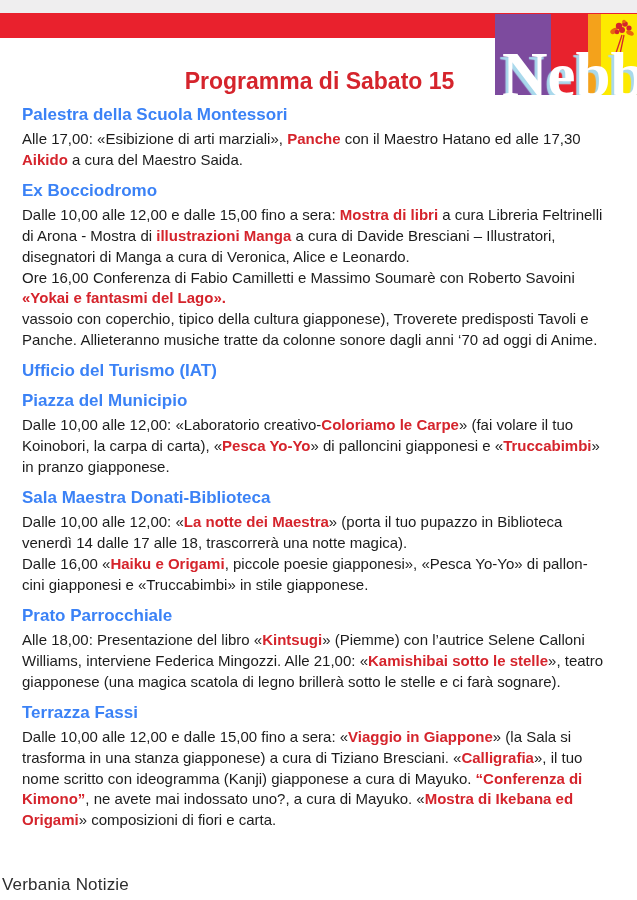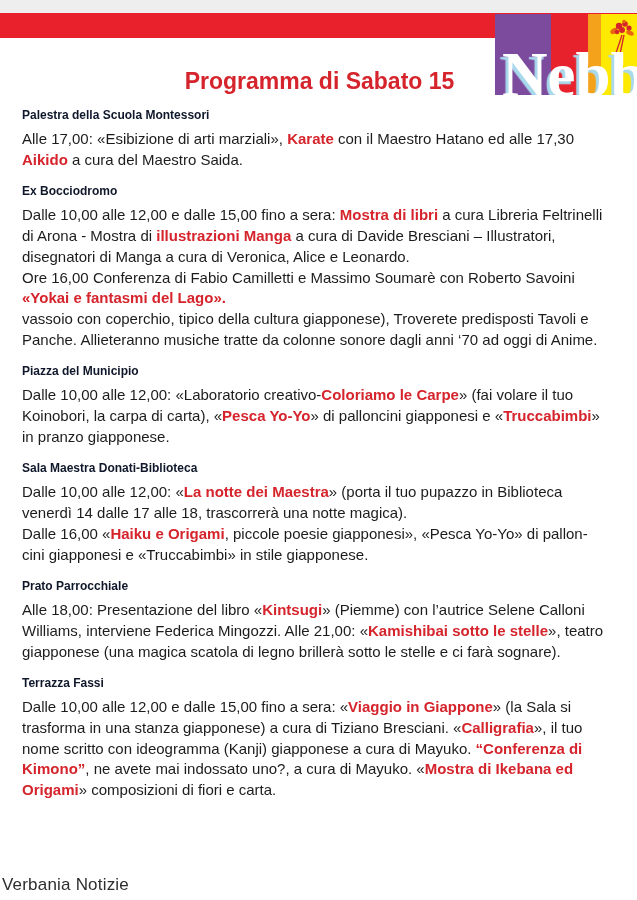--- a/index.html
+++ b/index.html
@@ -23,21 +23,21 @@
     text-shadow:-3px 3px 1px #a9d9ec;
     white-space:nowrap;letter-spacing:0px;
   }
   .flower{position:absolute;top:5px;right:1px;}
   .content{padding:0 20px 0 22px;}
   .title{
     margin:30px 0 0 0;text-align:center;
     font-size:23px;font-weight:bold;color:#d5242c;line-height:26px;
   }
   .section h2{
-    font-size:12px;font-weight:bold;margin:12px 0 5px 0;line-height:18px;color:#0f172a;
+    font-size:17px;font-weight:bold;margin:12px 0 5px 0;line-height:18px;color:#3b82f6;
   }
   .line{
     font-size:15px;line-height:20.7px;white-space:nowrap;color:#1c1c1c;
   }
   .line .red{color:#d5242c;font-weight:bold;}
   .footer{
     position:absolute;left:2px;top:875px;
     font-size:17px;font-weight:300;color:#2e2e2e;letter-spacing:0.2px;
   }
 </style>
@@ -68,34 +68,35 @@
     <circle cx="12" cy="35" r="1.6" fill="#d5242c"></circle>
   </svg>
   <span class="logo-text">Nebbi</span>
 </div>
 
 <div class="content">
   <div class="title">Programma di Sabato 15</div>
   <div id="sections">
       <div class="section">
         <h2>Palestra della Scuola Montessori</h2>
-        <div class="line"><span>Alle 17,00: «Esibizione di arti marziali», </span><span class="red">Karate</span><span> con il Maestro Hatano ed alle 17,30</span></div>
+        <div class="line"><span>Alle 17,00: «Esibizione di arti marziali», </span><span class="red">Panche</span><span> con il Maestro Hatano ed alle 17,30</span></div>
         <div class="line"><span class="red">Aikido</span><span> a cura del Maestro Saida.</span></div>
       </div>
       <div class="section">
         <h2>Ex Bocciodromo</h2>
         <div class="line"><span>Dalle 10,00 alle 12,00 e dalle 15,00 fino a sera: </span><span class="red">Mostra di libri</span><span> a cura Libreria Feltrinelli</span></div>
         <div class="line"><span>di Arona - Mostra di </span><span class="red">illustrazioni Manga</span><span> a cura di Davide Bresciani – Illustratori,</span></div>
         <div class="line"><span>disegnatori di Manga a cura di Veronica, Alice e Leonardo.</span></div>
         <div class="line"><span>Ore 16,00 Conferenza di Fabio Camilletti e Massimo Soumarè con Roberto Savoini</span></div>
         <div class="line"><span class="red">«Yokai e fantasmi del Lago».</span></div>
         <div class="line"><span>vassoio con coperchio, tipico della cultura giapponese), Troverete predisposti Tavoli e</span></div>
         <div class="line"><span>Panche. Allieteranno musiche tratte da colonne sonore dagli anni ‘70 ad oggi di Anime.</span></div>
       </div>
       <div class="section">
+        <h2>Ufficio del Turismo (IAT)</h2>
       </div>
       <div class="section">
         <h2>Piazza del Municipio</h2>
         <div class="line"><span>Dalle 10,00 alle 12,00: «Laboratorio creativo-</span><span class="red">Coloriamo le Carpe</span><span>» (fai volare il tuo</span></div>
         <div class="line"><span>Koinobori, la carpa di carta), «</span><span class="red">Pesca Yo-Yo</span><span>» di palloncini giapponesi e «</span><span class="red">Truccabimbi</span><span>»</span></div>
         <div class="line"><span>in pranzo giapponese.</span></div>
       </div>
       <div class="section">
         <h2>Sala Maestra Donati-Biblioteca</h2>
         <div class="line"><span>Dalle 10,00 alle 12,00: «</span><span class="red">La notte dei Maestra</span><span>» (porta il tuo pupazzo in Biblioteca</span></div>

